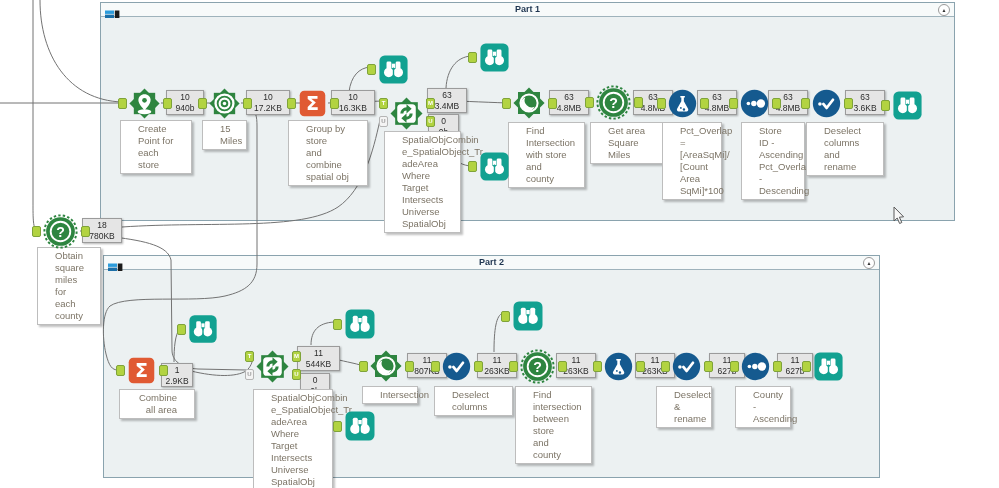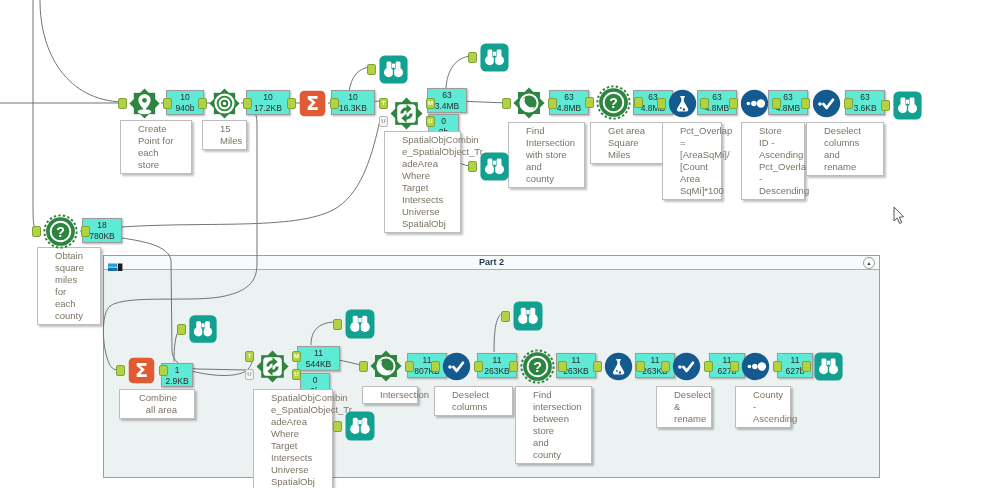--- a/index.html
+++ b/index.html
@@ -5,35 +5,46 @@
   html,body{margin:0;padding:0;background:#fff;}
   #stage{position:relative;width:999px;height:488px;background:#fff;overflow:hidden;
          font-family:"Liberation Sans",sans-serif;}
   .container{position:absolute;background:#ECF1F2;border:1px solid #8AA3AE;z-index:1;box-sizing:border-box;}
   .c-header{position:absolute;left:0;top:0;right:0;height:13px;background:#F7FAFA;border-bottom:1px solid #9FB3BC;}
   .c-title{position:absolute;left:0;right:0;top:1px;text-align:center;font-size:9px;font-weight:bold;color:#1F3550;}
   .c-icon{position:absolute;left:4px;top:2px;width:15px;height:9px;}
   .c-collapse{position:absolute;right:4px;top:1px;width:10px;height:10px;border:1px solid #9a9a9a;
               border-radius:50%;background:#fff;font-size:5px;line-height:10px;text-align:center;color:#333;cursor:pointer;}
   svg.wires{position:absolute;left:0;top:0;z-index:2;}
-  .ann{position:absolute;background:#5eead4;border:1px solid #9b9b9b;box-shadow:1px 1px 2px rgba(0,0,0,.3);
+  .ann{position:absolute;background:#e5e5e5;border:1px solid #9b9b9b;box-shadow:1px 1px 2px rgba(0,0,0,.3);
        font-size:8.5px;line-height:10.5px;text-align:center;color:#2b2b2b;z-index:3;box-sizing:border-box;padding-top:1px;}
   .cap{position:absolute;background:#fff;border:1px solid #bdbdbd;box-shadow:1.5px 1.5px 2px rgba(0,0,0,.25);
        font-size:9.5px;line-height:12px;color:#7C7466;z-index:3;box-sizing:border-box;padding:2px 17px;white-space:pre-line;}
   .tool{position:absolute;z-index:4;}
   .tool svg{display:block;}
   .anchor{position:absolute;width:7px;height:9px;background:#B2D341;border:1px solid #7FA33A;border-radius:2px;
           font-size:6px;line-height:9px;text-align:center;color:#fff;font-weight:bold;z-index:5;box-sizing:content-box;}
   .anchor.muted{background:#f4f4f4;border-color:#b5b5b5;color:#999;}
   #cursor{position:absolute;z-index:9;}
 </style>
 </head>
 <body>
 
 <div id="stage">
+    <div class="container" style="left: 100px; top: 2px; width: 855px; height: 219px;">
+      <div class="c-header">
+        <span class="c-icon"><svg width="15" height="9" viewBox="0 0 15 9">
+            <rect x="0" y="0.5" width="9" height="3.4" fill="#2D9CDB"></rect>
+            <rect x="0" y="4.6" width="9" height="3.4" fill="#1B6FA8"></rect>
+            <rect x="9.8" y="0.5" width="4.6" height="7.5" fill="#1c1c1c"></rect>
+          </svg></span>
+        <div class="c-title">Part 1</div>
+        <div class="c-collapse">▲</div>
+      </div>
+    </div>
     <div class="container" style="left: 103px; top: 255px; width: 777px; height: 223px;">
       <div class="c-header">
         <span class="c-icon"><svg width="15" height="9" viewBox="0 0 15 9">
             <rect x="0" y="0.5" width="9" height="3.4" fill="#2D9CDB"></rect>
             <rect x="0" y="4.6" width="9" height="3.4" fill="#1B6FA8"></rect>
             <rect x="9.8" y="0.5" width="4.6" height="7.5" fill="#1c1c1c"></rect>
           </svg></span>
         <div class="c-title">Part 2</div>
         <div class="c-collapse">▲</div>
       </div>
@@ -133,20 +144,23 @@
         <rect x="3" y="3" width="28" height="28" rx="5" fill="#E05A33"></rect>
         <text x="17" y="24.5" font-size="21" font-weight="bold" fill="#fff" text-anchor="middle" font-family="DejaVu Sans,sans-serif">Σ</text>
       </svg>
     </div>
     <div class="anchor" style="left: 287px; top: 98px;"></div>
     <div class="anchor" style="left: 330px; top: 98px;"></div>
     <div class="ann" style="left: 331px; top: 90px; width: 44px; height: 25px;">
       <div>10</div>
       <div>16.3KB</div>
     </div>
+    <div class="cap" style="left: 288px; top: 120px; width: 80px;">Group by store
+and combine
+spatial obj</div>
     <div class="tool" style="left: 389px; top: 96px; width: 35px; height: 35px;">
       <svg width="35" height="35" viewBox="0 0 34 34">
         <g transform="rotate(45 17 17)">
           <rect x="6" y="6" width="22" height="22" fill="#2E8540"></rect>
         </g>
         <rect x="6" y="6" width="22" height="22" fill="#2E8540"></rect>
         <rect x="8" y="8" width="18" height="18" rx="3.5" fill="#fff"></rect>
         <path d="M11,17 a6,6 0 0 1 6,-6 l0,-3 5,4.5 -5,4.5 0,-3 a3,3 0 0 0 -3,3 z" fill="#2E8540"></path>
         <path d="M23,17 a6,6 0 0 1 -6,6 l0,3 -5,-4.5 5,-4.5 0,3 a3,3 0 0 0 3,-3 z" fill="#2E8540"></path>
       </svg>

